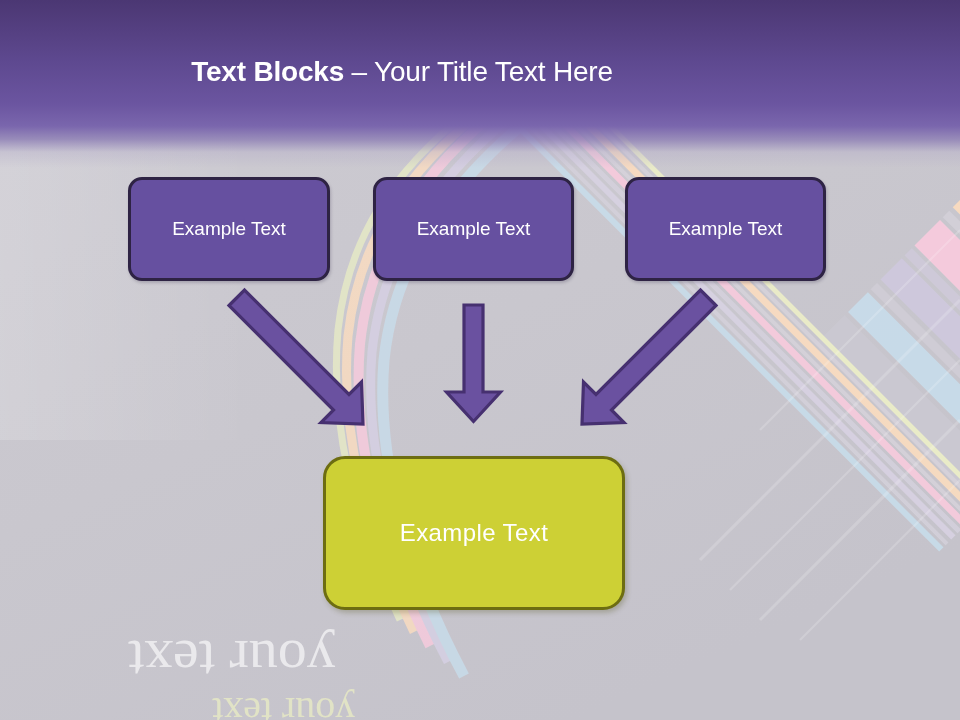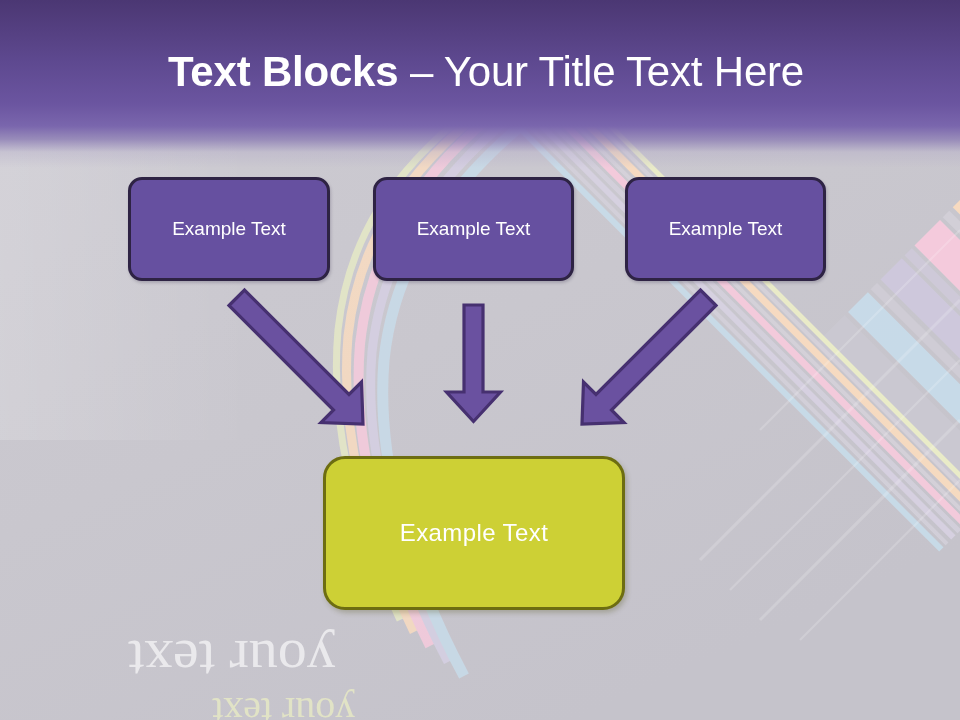--- a/index.html
+++ b/index.html
@@ -50,23 +50,23 @@
         rgba(180,172,200,0.40) 152px,
         rgba(201,199,206,0.0) 168px);
     pointer-events: none;
   }
 
   .slide-title {
     position: absolute;
     left: 0;
     top: 52px;
     width: 804px;
-    text-align: right;
+    text-align: center;
     color: #ffffff;
-    font-size: 42px;
+    font-size: 28px;
     line-height: 40px;
     letter-spacing: -0.2px;
     white-space: nowrap;
   }
   .slide-title .t-bold { font-weight: bold; }
   .slide-title .t-light { font-weight: normal; }
 
   
   .block {
     position: absolute;

